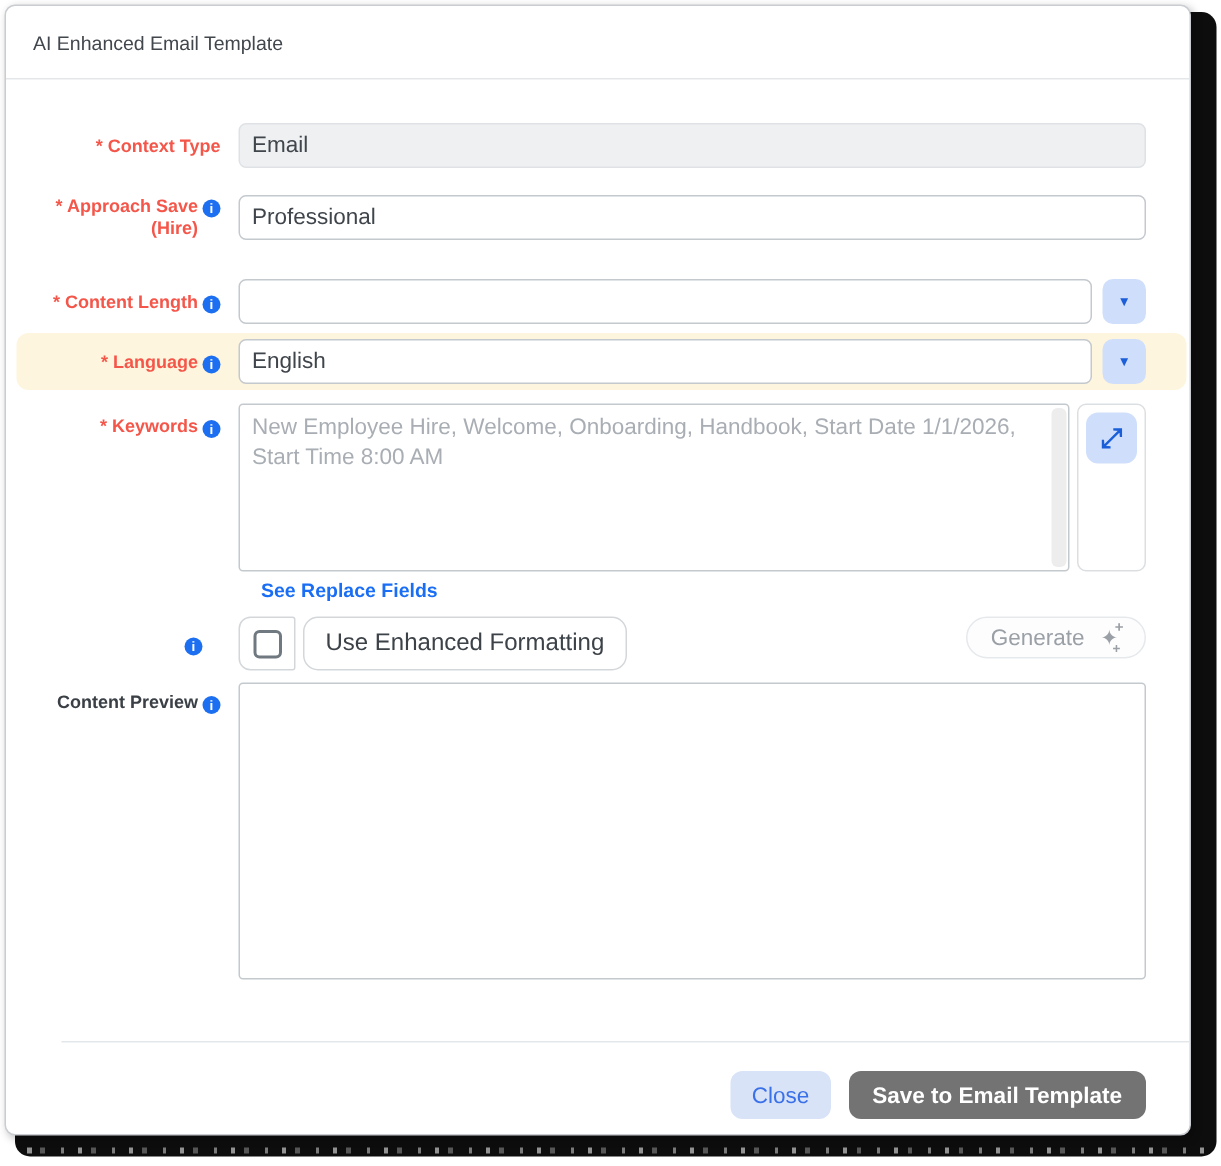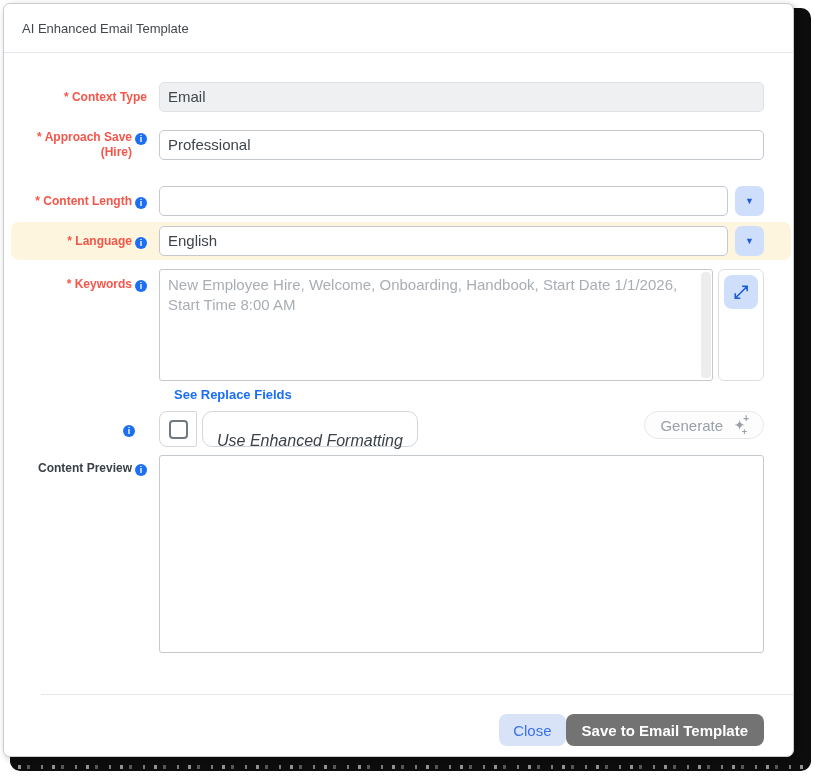--- a/index.html
+++ b/index.html
@@ -194,26 +194,25 @@
     width: 19px; height: 19px;
     border: 2px solid #707880;
     border-radius: 4px;
     background: #ffffff;
   }
   .checkbox-label-box {
     height: 36px;
     margin-left: 5px;
     border: 1px solid #d4d7da;
     border-radius: 10px;
-    padding: 12px 14px;
+    padding: 0 14px;
     line-height: 34px;
     font-size: 16px;
     color: #3c4248;
     cursor: pointer;
-    font-style: italic;
   }
   .generate-btn {
     margin-left: auto;
     height: 28px;
     border: 1px solid #e6e9ec;
     border-radius: 18px;
     background: #fdfdfe;
     color: #9aa0a6;
     font-size: 15px;
     padding: 0 15px;
@@ -244,21 +243,21 @@
     border: 1px solid #c4c9ce;
     border-radius: 3px;
     background: #ffffff;
   }
   .modal-footer {
     margin-top: 41px;
     border-top: 1px solid #e4e7ea;
     padding: 19px 29px 12px;
     display: flex;
     justify-content: flex-end;
-    gap: 0;
+    gap: 12px;
     margin-left: 37px;
   }
   .btn {
     height: 32px;
     border: none;
     border-radius: 8px;
     font-size: 15px;
     font-family: inherit;
     cursor: pointer;
   }

